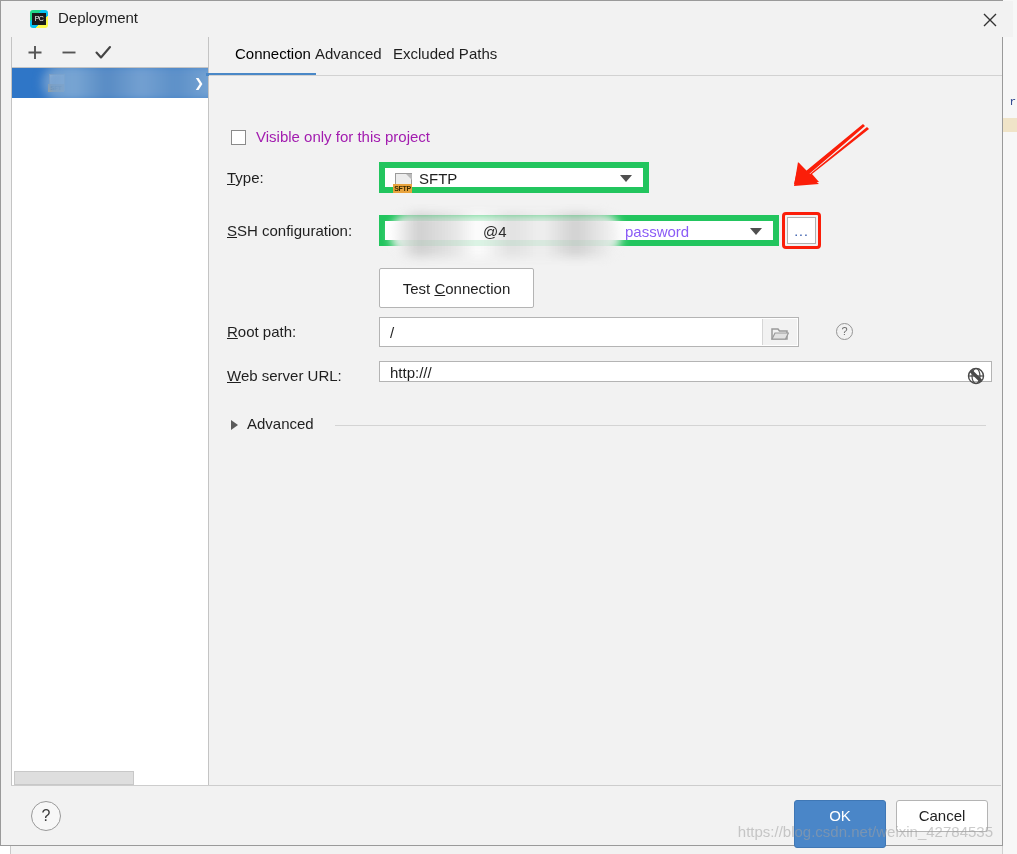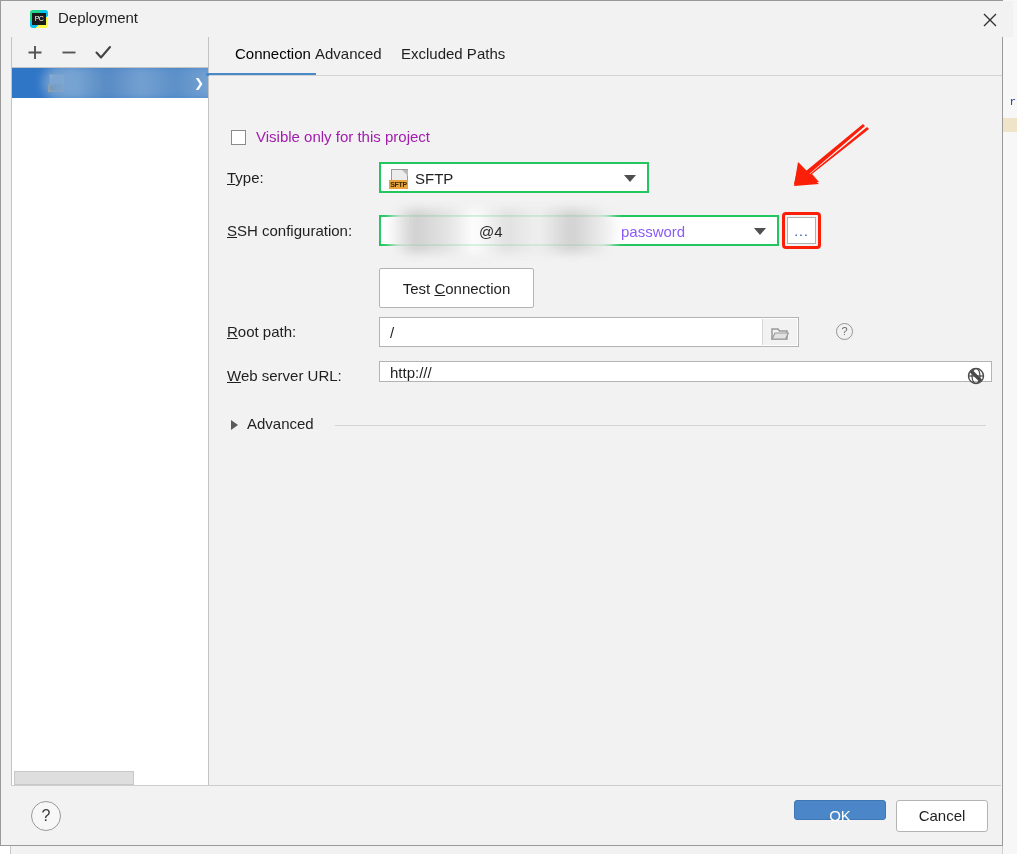--- a/index.html
+++ b/index.html
@@ -274,21 +274,21 @@
     left: 10px;
     top: 50%;
     transform: translateY(-50%);
     font-size: 15px;
     color: #1f1f1f;
   }
 
   .combo {
     position: absolute;
     background: #ffffff;
-    border: 2px solid #22c55e;
+    border: 6px solid #22c55e;
     box-sizing: border-box;
     cursor: pointer;
   }
   .combo-arrow {
     position: absolute;
     right: 11px; top: 50%;
     margin-top: -3px;
     width: 0; height: 0;
     border-left: 6px solid transparent;
     border-right: 6px solid transparent;
@@ -453,21 +453,21 @@
     box-sizing: border-box;
     color: #3a3a3a;
     font-size: 16px;
     line-height: 28px;
     text-align: center;
     cursor: pointer;
   }
   .ok-btn {
     position: absolute;
     right: 115px; top: 14px;
-    width: 92px; height: 20px;
+    width: 92px; height: 48px;
     background: #4a86c8;
     border: 1px solid #3f77b5;
     border-radius: 3px;
     box-sizing: border-box;
     color: #ffffff;
     font-size: 15px;
     line-height: 30px;
     text-align: center;
     cursor: pointer;
     margin-left: 8px;
@@ -560,21 +560,21 @@
         </div>
         <div class="sb-hscroll"></div>
       </div>
     </div>
 
     <div class="main">
 
       <div class="tabs">
         <div class="tab active" style="left:14px;margin-left:12px;">Connection</div>
         <div class="tab" style="left:106px;">Advanced</div>
-        <div class="tab" style="left:192px;text-align:center;">Excluded Paths</div>
+        <div class="tab" style="left:184px;text-align:center;">Excluded Paths</div>
         <div class="tab-underline" style="left:-3px; width:110px;"></div>
       </div>
       <div class="tabs-divider"></div>
 
       <div class="form">
 
         <div class="checkbox-row">
           <div class="cb-box"></div>
           <div class="cb-label">Visible only for this project</div>
         </div>
@@ -635,20 +635,21 @@
           <div class="adv-line"></div>
         </div>
 
       </div>
     </div>
 
     <div class="footer">
       <div class="help-btn">?</div>
       <div class="ok-btn">OK</div>
       <div class="cancel-btn">Cancel</div>
+      <div class="watermark">https://blog.csdn.net/weixin_42784535</div>
     </div>
 
   </div>
 
   <svg class="annotation-arrow" viewBox="0 0 110 80">
     <path d="M97 5 L40 52 L29 41 L24 62 L49 60 L42 52 L99 7 Z" fill="#fb1e09"></path>
     <path d="M95 4 L38 53 L49 62 L24 64 L28 40 L36 49 L93 2 Z" fill="#fb1e09"></path>
   </svg>
 
 </div>

